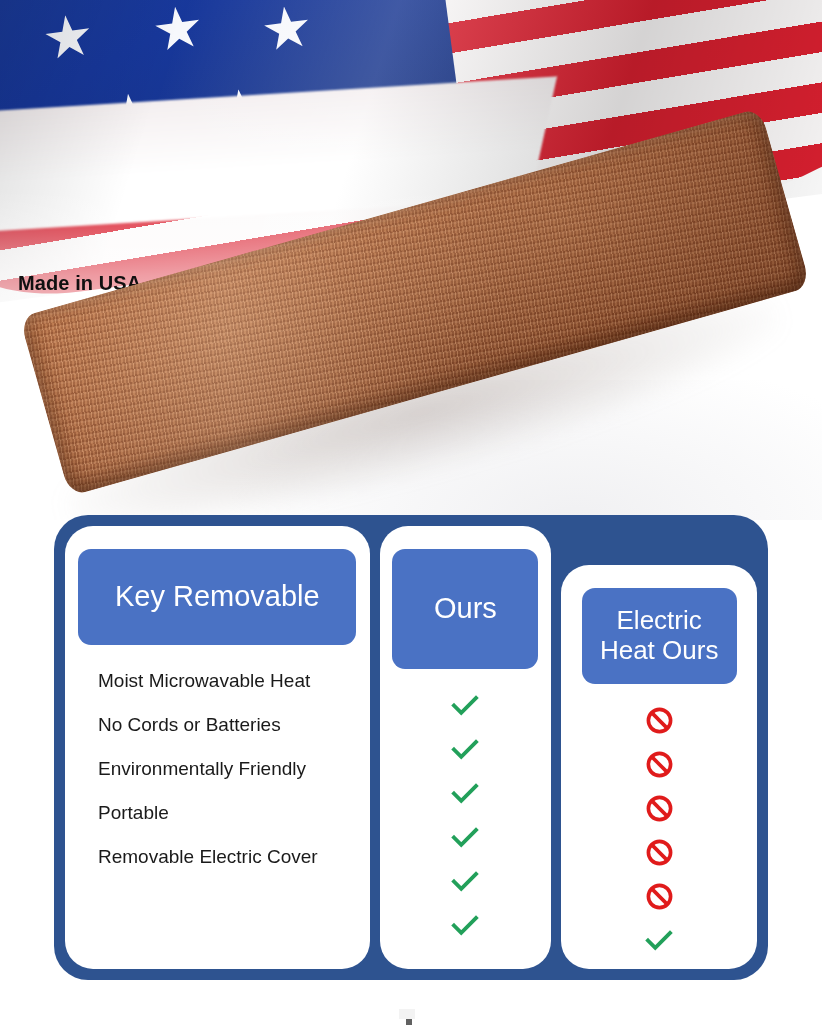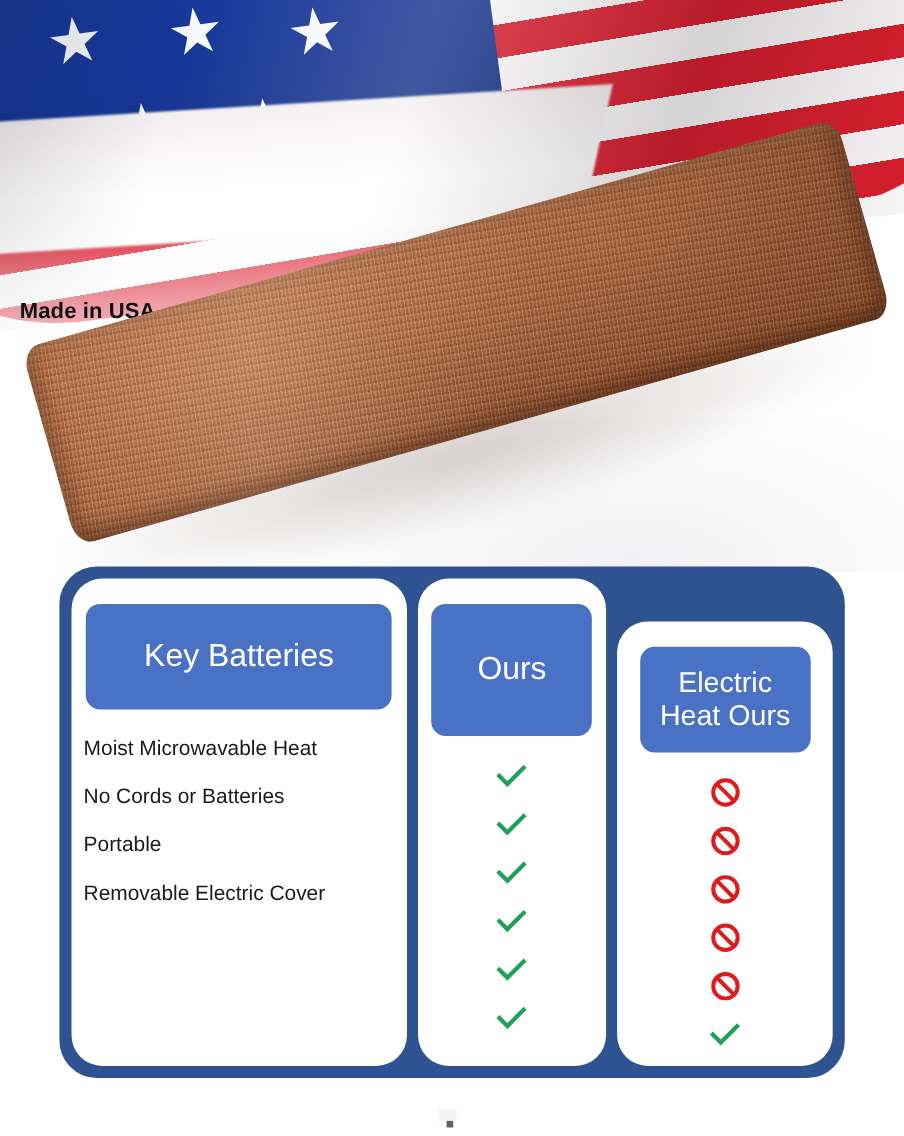--- a/index.html
+++ b/index.html
@@ -231,21 +231,21 @@
     display: flex;
     flex-direction: column;
   }
   .row {
     height: 44px;
     display: flex;
     align-items: center;
     box-sizing: border-box;
   }
   .col-benefits .row {
-    padding-left: 11px;
+    padding-left: 33px;
     font-size: 19px;
     color: #1a1a1a;
     white-space: nowrap;
   }
   .col-ours .row,
   .col-electric .row {
     justify-content: center;
   }
 
   
@@ -310,24 +310,25 @@
 
     <div class="pad-shadow"></div>
     <div class="pad">
       <div class="pad-sheen"></div>
     </div>
   </div>
 
   <div class="table-frame">
 
     <div class="col col-benefits">
-      <div class="col-head">Key Batteries</div>
+      <div class="col-head">Key Removable</div>
       <div class="rows">
         <div class="row">Moist Microwavable Heat</div>
         <div class="row">No Cords or Batteries</div>
+        <div class="row">Environmentally Friendly</div>
         <div class="row">Portable</div>
         <div class="row">Removable Electric Cover</div>
       </div>
     </div>
 
     <div class="col col-ours">
       <div class="col-head">Ours</div>
       <div class="rows">
         <div class="row">
           <svg class="ico-check" viewBox="0 0 24 24">

